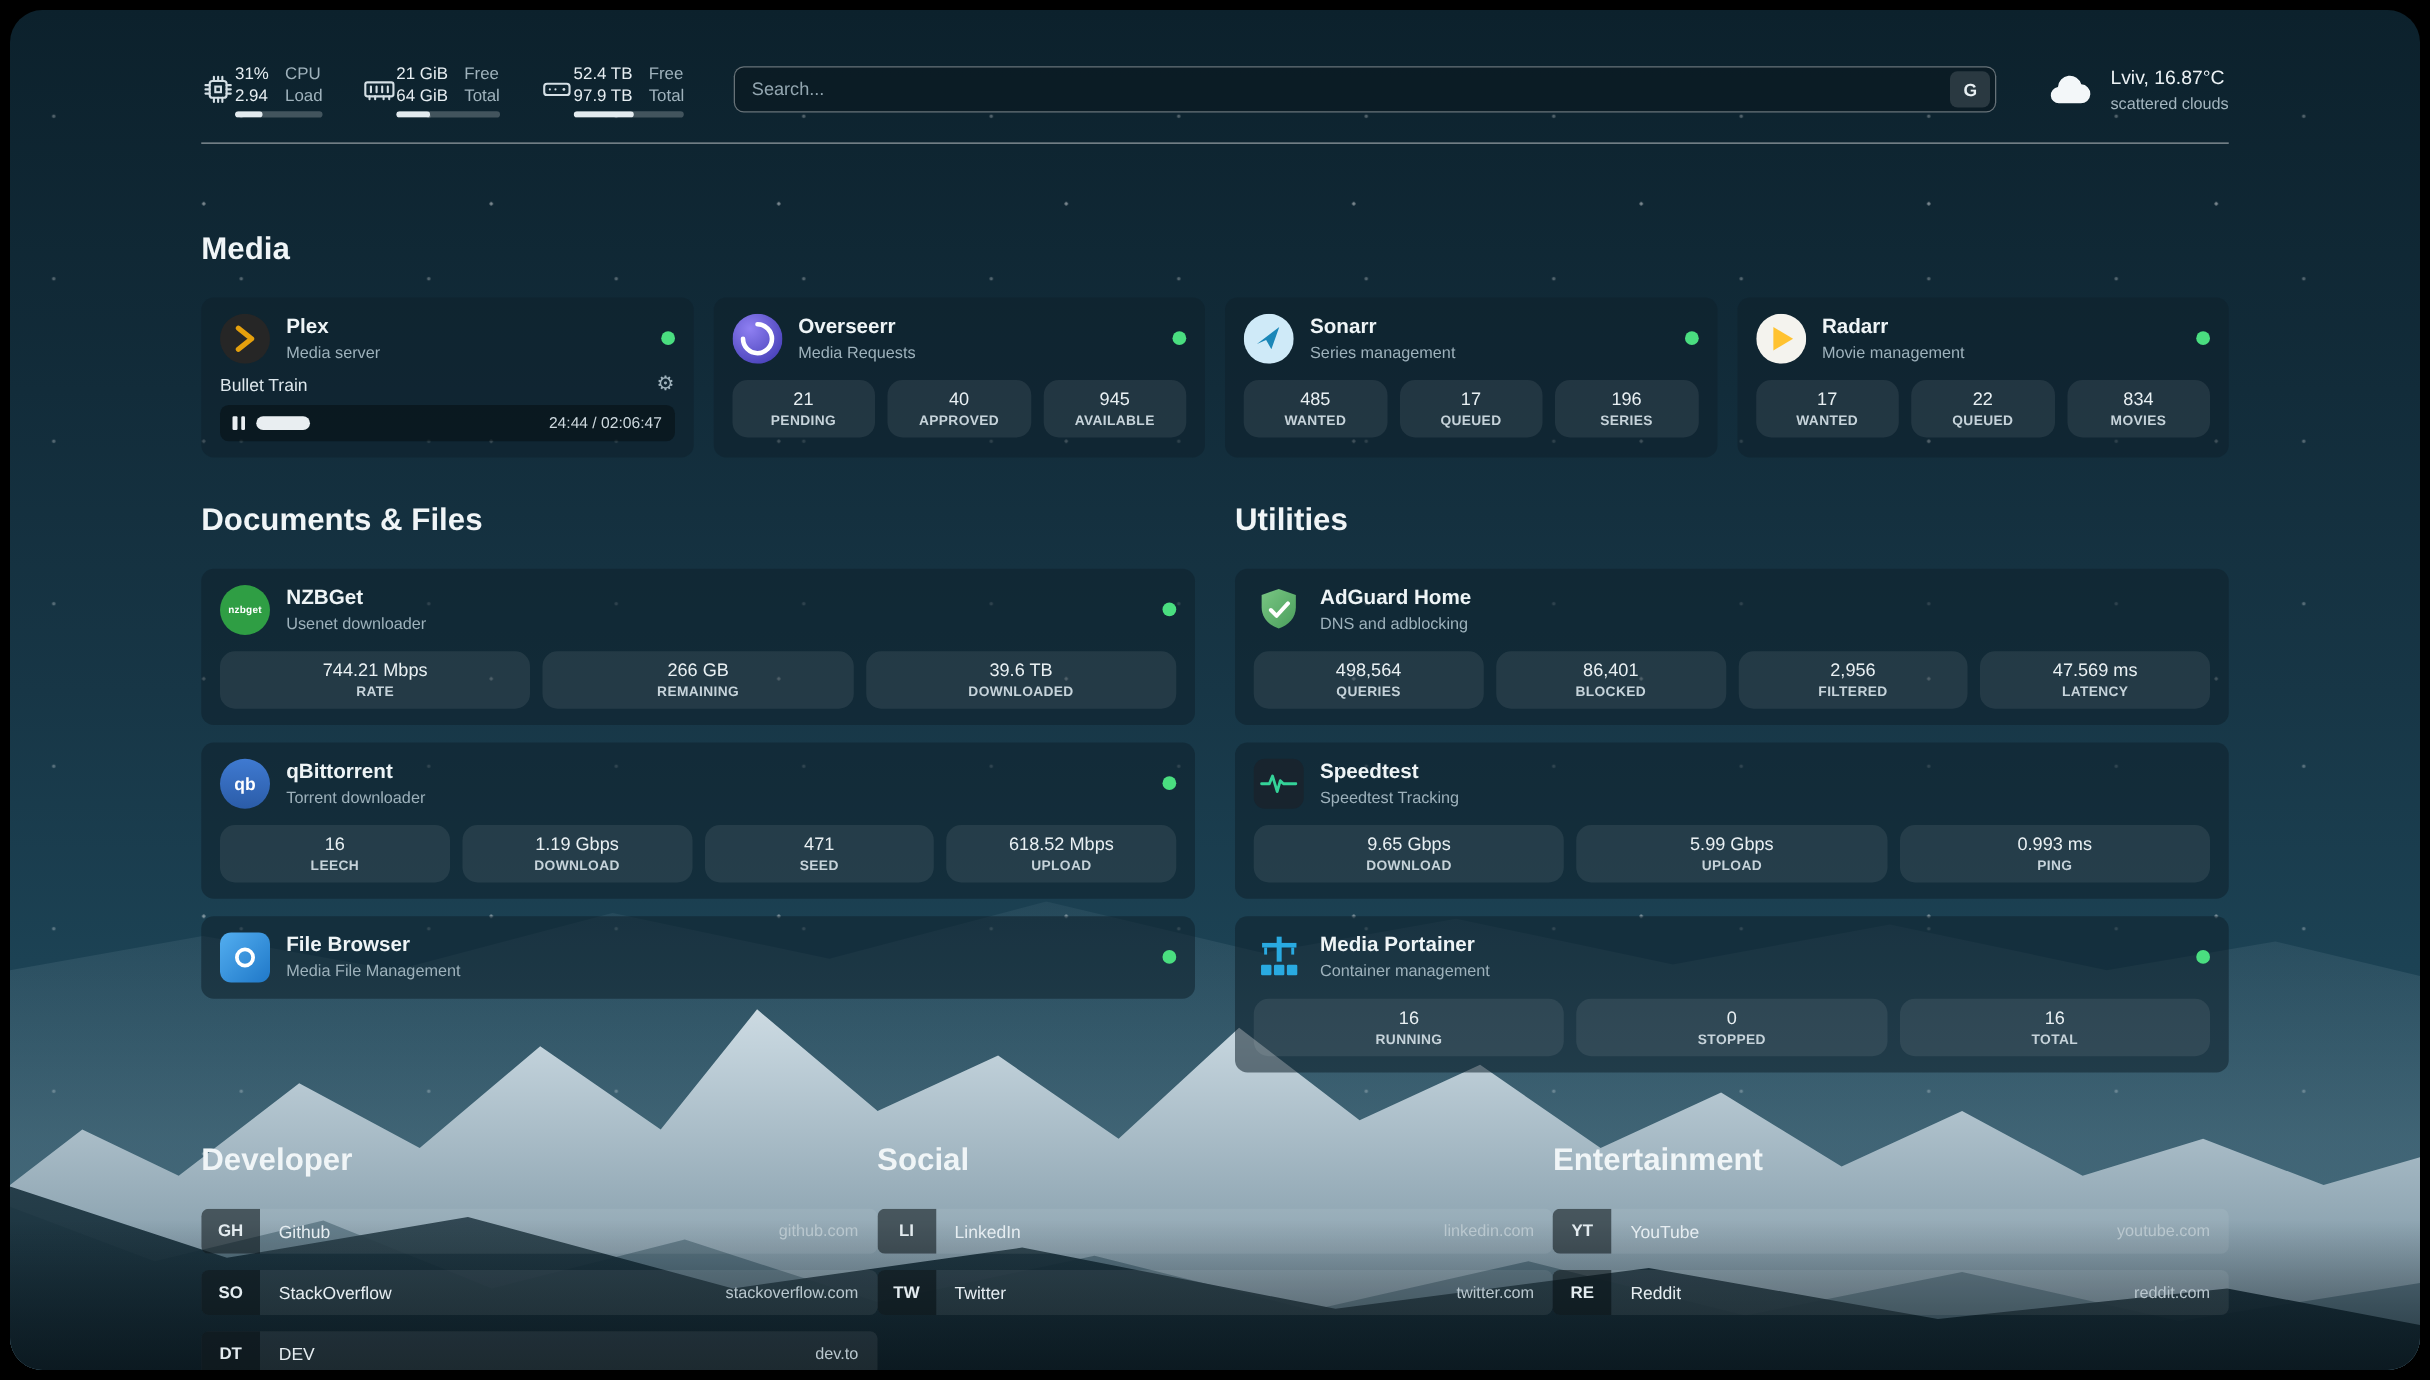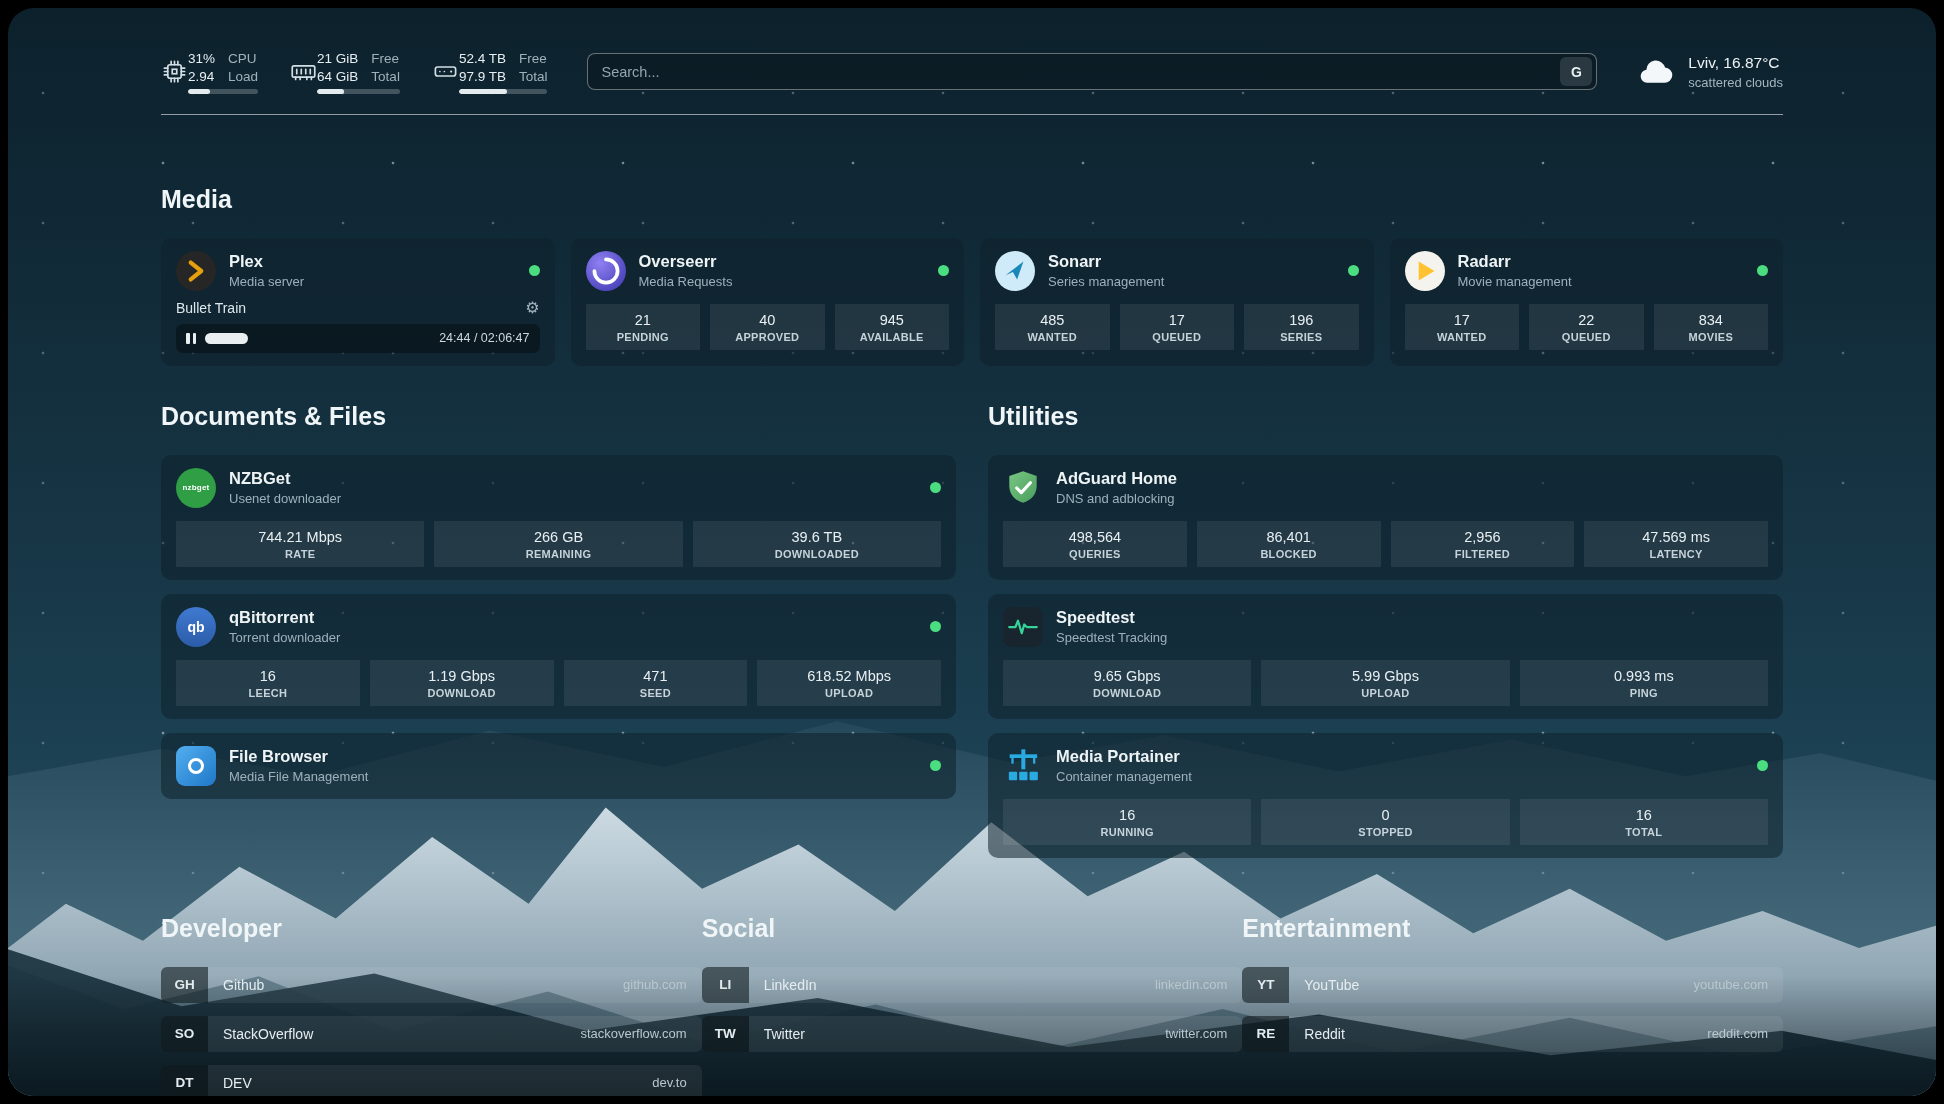--- a/index.html
+++ b/index.html
@@ -63,21 +63,21 @@
 
   .card { background:rgba(15,33,43,.55); border-radius:10px; padding:13px 15px; }
   .card-head { display:flex; align-items:center; gap:13px; }
   .svc-icon { width:40px; height:40px; flex:0 0 40px; display:flex; align-items:center; justify-content:center; }
   .svc-icon svg { width:40px; height:40px; display:block; }
   .svc-title { font-size:16.5px; font-weight:600; color:#eef4f6; }
   .svc-desc { font-size:13px; color:#9db1bb; margin-top:3px; }
   .status-dot { width:11px; height:11px; border-radius:50%; margin-left:auto; background:#4ade80; flex:0 0 11px; }
 
   .stats { display:flex; gap:10px; margin-top:13px; }
-  .stat { flex:1; background:rgba(255,255,255,.08); border-radius:1px; padding:8px 4px 7px; text-align:center; }
+  .stat { flex:1; background:rgba(255,255,255,.08); border-radius:12px; padding:8px 4px 7px; text-align:center; }
   .stat-val { font-size:14.5px; color:#e9f0f3; }
   .stat-lbl { font-size:11px; font-weight:700; color:#c6d3da; margin-top:3px; letter-spacing:.3px; }
 
   
   .player { margin-top:9px; }
   .player-head { display:flex; align-items:center; }
   .player-title { font-size:14px; color:#dde7ec; }
   .player-gear { margin-left:auto; color:#9fb2bc; font-size:16px; cursor:pointer; line-height:1; }
   .player-bar { margin-top:8px; height:29px; background:rgba(5,14,19,.55); border-radius:7px;
     display:flex; align-items:center; padding:0 10px; }

